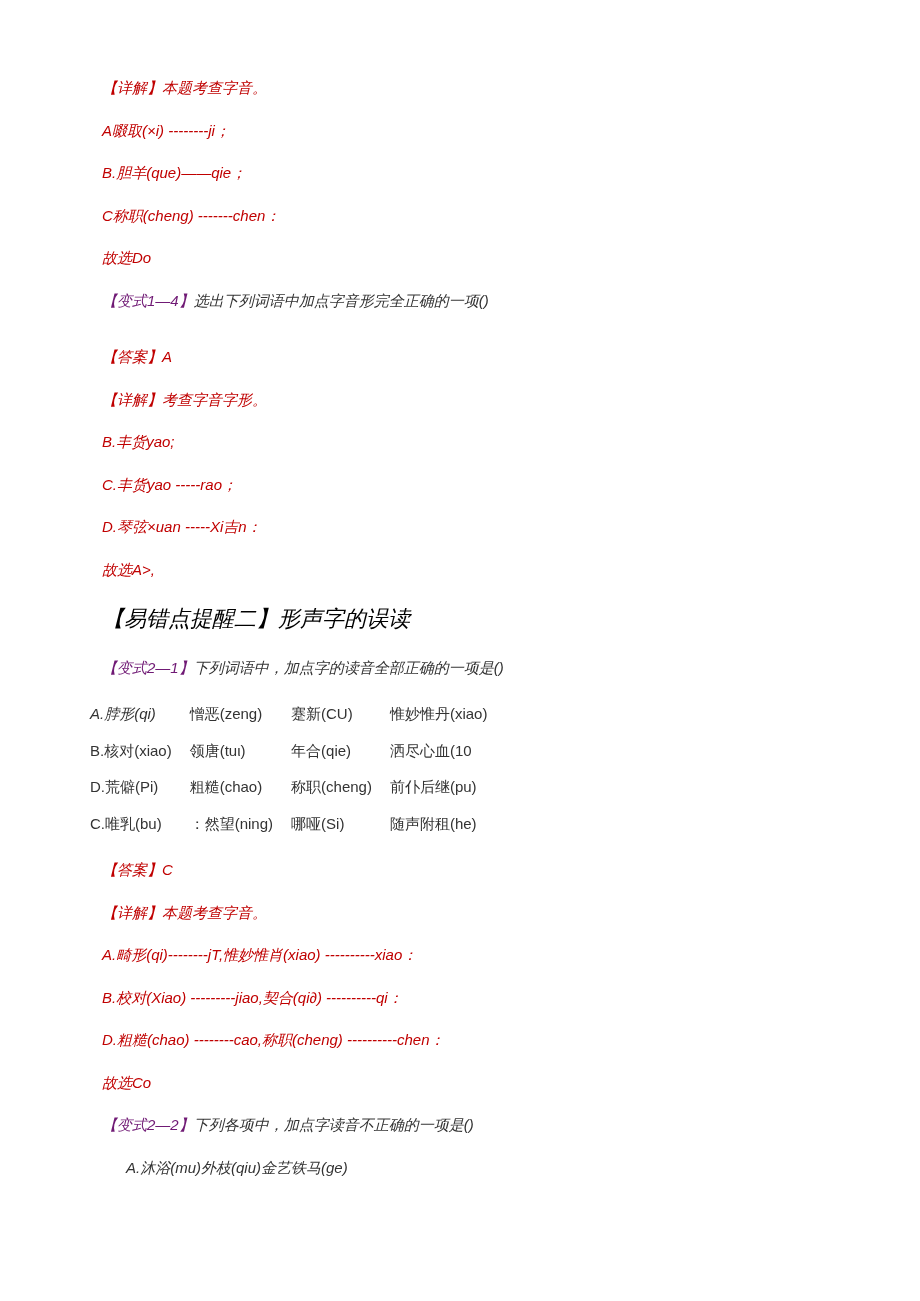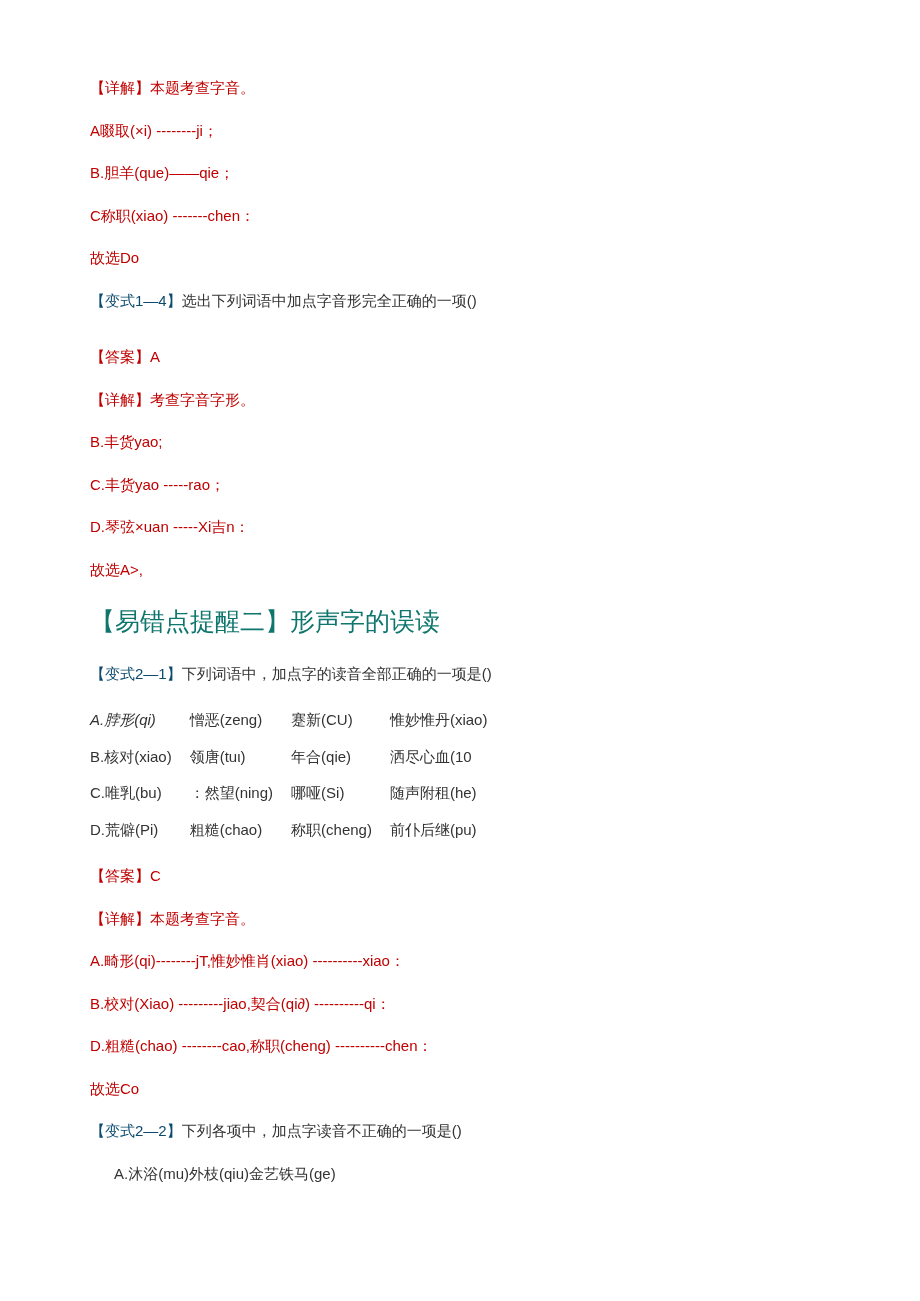--- a/index.html
+++ b/index.html
@@ -7,44 +7,44 @@
     font-size: 15px;
     color: #333;
     background: #fff;
     margin: 0;
     padding: 60px 90px;
     line-height: 1.9;
     width: 920px;
     box-sizing: border-box;
   }
   .red { color: #c00000; }
-  .blue { color: #0f766e; font-size: 25px; font-weight: 500; }
-  .green { color: #0c4a6e; text-align: center; }
-  .para { margin: 14px 0; }
+  .blue { color: #000000; font-size: 22px; font-weight: 500; }
+  .green { color: #701a75; text-align: center; }
+  .para { margin: 14px 12px; font-style: italic; }
   table.grid {
     border-collapse: collapse;
     margin: 10px 0;
     width: auto;
   }
   table.grid td {
     padding: 4px 18px 4px 0;
     vertical-align: top;
     white-space: nowrap;
   }
   .ital { font-style: italic; margin-top: 45px; }
 </style>
 </head>
 <body>
 
 <div class="para red">
   <span>【详解】</span><span>本题考查字音。</span>
 </div>
 <div class="para red">A啜取(×i) --------ji；</div>
 <div class="para red">B.胆羊(que)——qie；</div>
-<div class="para red">C称职(xiao) -------chen：</div>
+<div class="para red">C称职(cheng) -------chen：</div>
 <div class="para red">故选Do</div>
 
 <div class="para">
   <span class="green">【变式1—4】</span><span>选出下列词语中加点字音形完全正确的一项()</span>
 </div>
 
 <table class="grid">
   <tbody>
 </tbody>
   </table>
@@ -74,30 +74,30 @@
     <td>蹇新(CU)</td>
     <td>惟妙惟丹(xiao)</td>
   </tr>
   <tr>
     <td>B.核对(xiao)</td>
     <td>领唐(tuι)</td>
     <td>年合(qie)</td>
     <td>洒尽心血(10</td>
   </tr>
   <tr>
+    <td>D.荒僻(Pi)</td>
+    <td>粗糙(chao)</td>
+    <td>称职(cheng)</td>
+    <td>前仆后继(pu)</td>
+  </tr>
+  <tr>
     <td>C.唯乳(bu)</td>
     <td>：然望(ning)</td>
     <td>哪哑(Si)</td>
     <td>随声附租(he)</td>
-  </tr>
-  <tr>
-    <td>D.荒僻(Pi)</td>
-    <td>粗糙(chao)</td>
-    <td>称职(cheng)</td>
-    <td>前仆后继(pu)</td>
   </tr>
 </tbody>
   </table>
 
 <div class="para red">
   <span>【答案】</span><span>C</span>
 </div>
 <div class="para red">
   <span>【详解】</span><span>本题考查字音。</span>
 </div>

